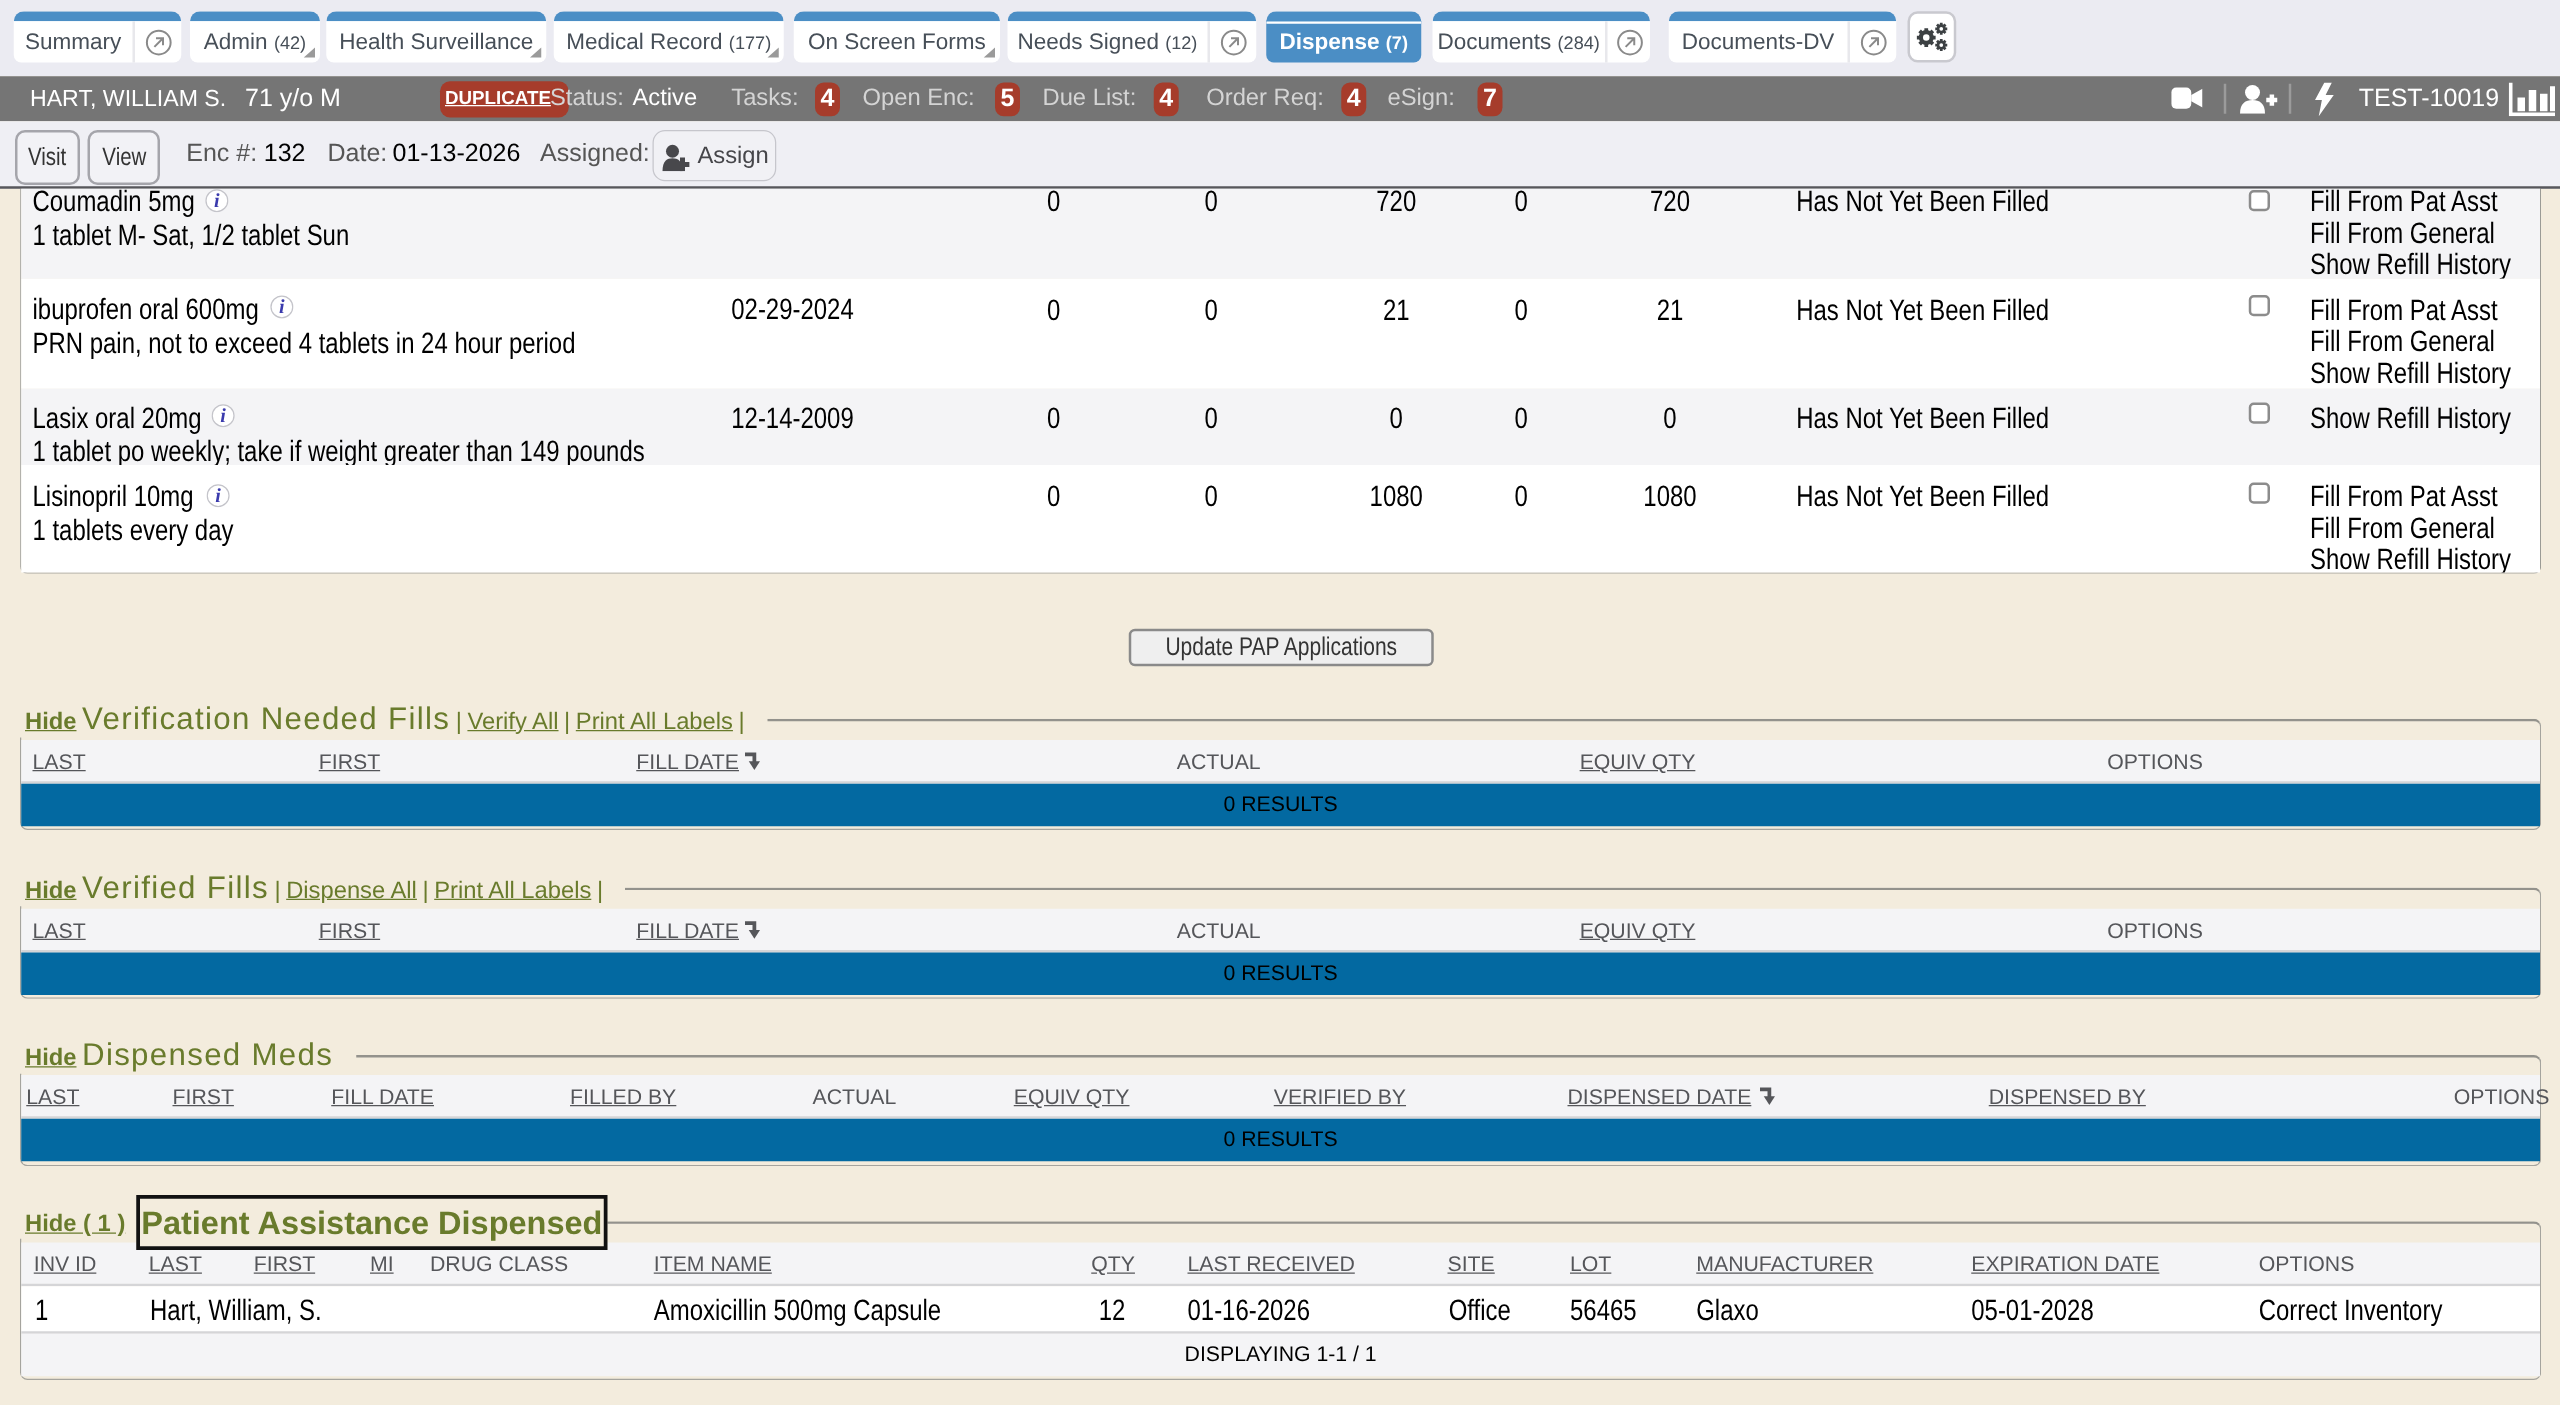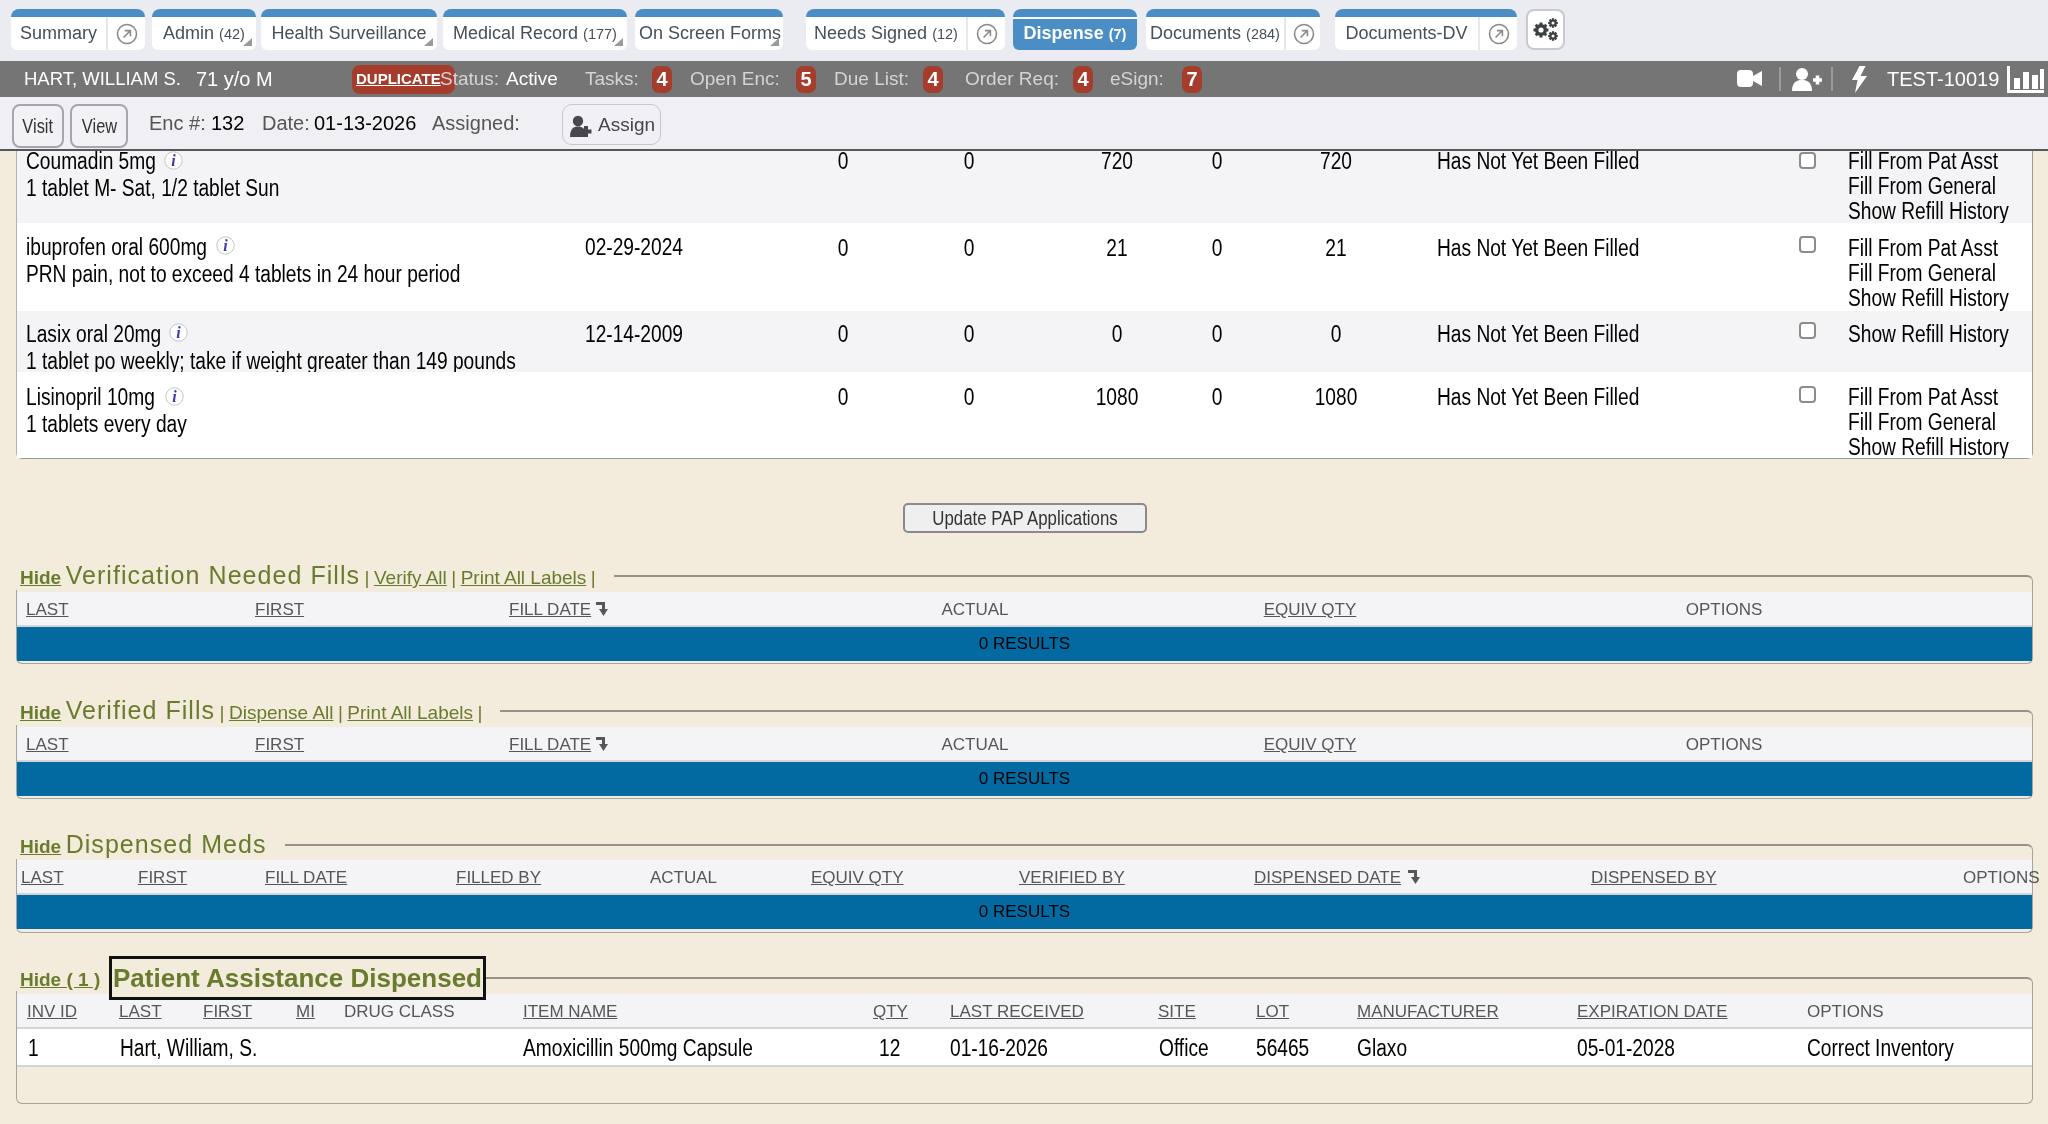--- a/index.html
+++ b/index.html
@@ -75,21 +75,21 @@
       <div class="corner"></div>
     </div>
   <div class="tab" style="left:261px; width:176px;">
       <div class="lbl">Health Surveillance</div>
       <div class="corner"></div>
     </div>
   <div class="tab" style="left:443px; width:184px;justify-content:center;">
       <div class="lbl">Medical Record <span class="cnt">(177)</span></div>
       <div class="corner"></div>
     </div>
-  <div class="tab" style="left:635px; width:148px;">
+  <div class="tab" style="left:635px; width:165px;">
       <div class="lbl">On Screen Forms</div>
       <div class="corner"></div>
     </div>
   <div class="tab" style="left:806px; width:199px;">
     <div class="lbl">Needs Signed <span class="cnt">(12)</span></div>
     <div class="iconbox">
         <svg width="22" height="22">
           <circle cx="11" cy="11" r="9.5" fill="none" stroke="#8a8a8a" stroke-width="1.6"></circle>
           <path d="M7.5 14.5 L14 8 M8.8 7.6 H14.4 V13.2" stroke="#8a8a8a" stroke-width="1.6" fill="none"></path>
         </svg>
@@ -200,21 +200,21 @@
       <span style="display:inline-block; font-size:20px; transform:scaleX(0.82); transform-origin:50% 50%;">Visit</span>
     </div>
   <div class="btn" style="left:70px; top:7px; width:58px; height:44px;">
       <span style="display:inline-block; font-size:20px; transform:scaleX(0.82); transform-origin:50% 50%;">View</span>
     </div>
   <div class="lab" style="left:149px;">Enc #:</div>
   <div class="val" style="left:211px;">132</div>
   <div class="lab" style="left:262px;">Date:</div>
   <div class="val" style="left:314px;">01-13-2026</div>
   <div class="lab" style="left:432px;">Assigned:</div>
-  <div class="btn" style="left:522px; top:7px; width:99px; height:41px; border:1.5px solid #c6c6cc; background:#f1f1f5; color:#46464a; font-size:19px; border-radius:10px;margin-left:40px;">
+  <div class="btn" style="left:522px; top:7px; width:99px; height:41px; border:1.5px solid #c6c6cc; background:#f1f1f5; color:#46464a; font-size:19px; border-radius:10px;">
     <svg width="26" height="22" style="margin-right:4px; margin-top:2px;">
         <circle cx="10" cy="6" r="5.2" fill="#48484c"></circle>
         <path d="M2 22 C2 13.5 5.8 11.5 10 11.5 C14.2 11.5 18 13.5 18 22 Z" fill="#48484c"></path>
         <path d="M12.5 16.5 h11 M18 11 v11" stroke="#48484c" stroke-width="4"></path>
       </svg>
     Assign
   </div>
 </div>
 
 <div id="bigtable">
@@ -368,19 +368,20 @@
     <span class="cell nar" style="left:103px; top:7px;">Hart, William, S.</span>
     <span class="cell nar" style="left:506px; top:7px;">Amoxicillin 500mg Capsule</span>
     <span class="cell nar" style="left:862px; top:7px;">12</span>
     <span class="cell nar" style="left:933px; top:7px;">01-16-2026</span>
     <span class="cell nar" style="left:1142px; top:7px;">Office</span>
     <span class="cell nar" style="left:1239px; top:7px;">56465</span>
     <span class="cell nar" style="left:1340px; top:7px;">Glaxo</span>
     <span class="cell nar" style="left:1560px; top:7px;">05-01-2028</span>
     <span class="cell nar" style="left:1790px; top:7px;">Correct Inventory</span>
   </div>
+  <div class="sres" style="background:#f4f4f6;">DISPLAYING 1-1 / 1</div>
 </div>
 <div class="legend" style="left:16px; top:969px;">
   <span class="hide">Hide ( 1 )</span>
 </div>
 <div class="abs" style="left:109px; top:956px; width:377px; height:44px; border:3px solid #111; background:#f3ecdd; display:flex; align-items:center; justify-content:center;">
   <span style="color:#697b2c; font-size:26px; font-weight:bold; white-space:nowrap;">Patient Assistance Dispensed</span>
 </div>
 
 </body></html>

